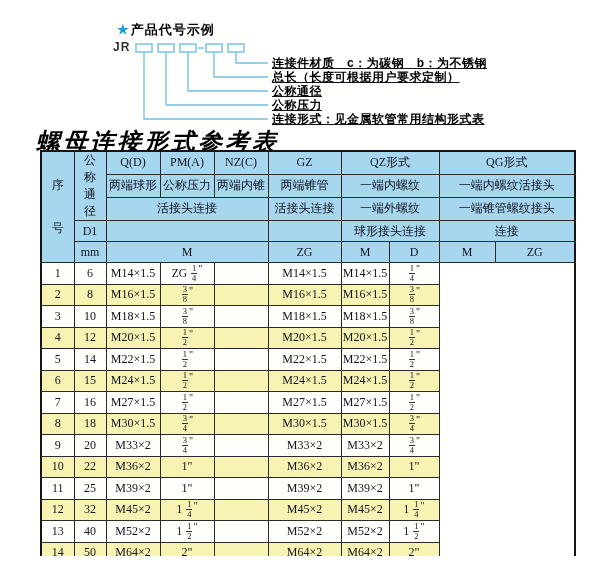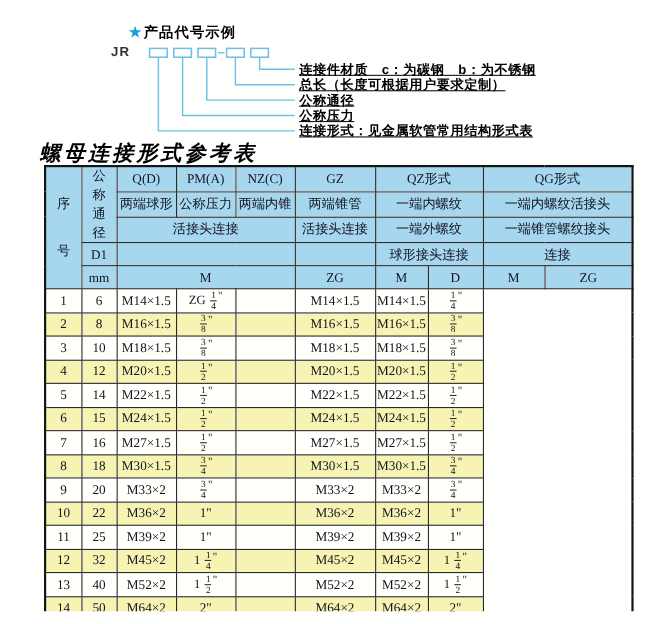--- a/index.html
+++ b/index.html
@@ -17,33 +17,33 @@
     font-family:"Liberation Sans",sans-serif;color:var(--text);overflow:hidden;
   }
   
   .diag-svg{position:absolute;left:0;top:0;}
   .diag-heading{
     position:absolute;left:117px;top:21px;font-size:13px;font-weight:bold;color:#000;
     letter-spacing:1px;white-space:nowrap;
   }
   .diag-heading .star{color:var(--star_blue);margin-right:2px;letter-spacing:0;}
   .code-prefix{
-    position:absolute;left:101px;top:40px;font-size:12px;font-weight:bold;color:#333;
+    position:absolute;left:113px;top:40px;font-size:12px;font-weight:bold;color:#333;
     letter-spacing:1px;
   }
   .diag-labels{position:absolute;left:272px;top:56px;text-decoration:underline;}
   .diag-label{
     height:14px;line-height:14px;font-size:12px;font-weight:bold;color:#000;
     white-space:nowrap;letter-spacing:0.5px;
   }
   
   .table-title{
     position:absolute;left:36px;top:126px;
     font-family:"Liberation Serif",serif;font-style:italic;font-weight:bold;
-    font-size:19px;color:#000;letter-spacing:3px;white-space:nowrap;
+    font-size:24px;color:#000;letter-spacing:3px;white-space:nowrap;
   }
   
   .tbl-wrap{position:absolute;left:40px;top:150px;}
   table{
     border-collapse:collapse;table-layout:fixed;width:534px;
     border:2px solid #151515;
     font-family:"Liberation Serif",serif;
   }
   th,td{
     border:1px solid var(--border);

